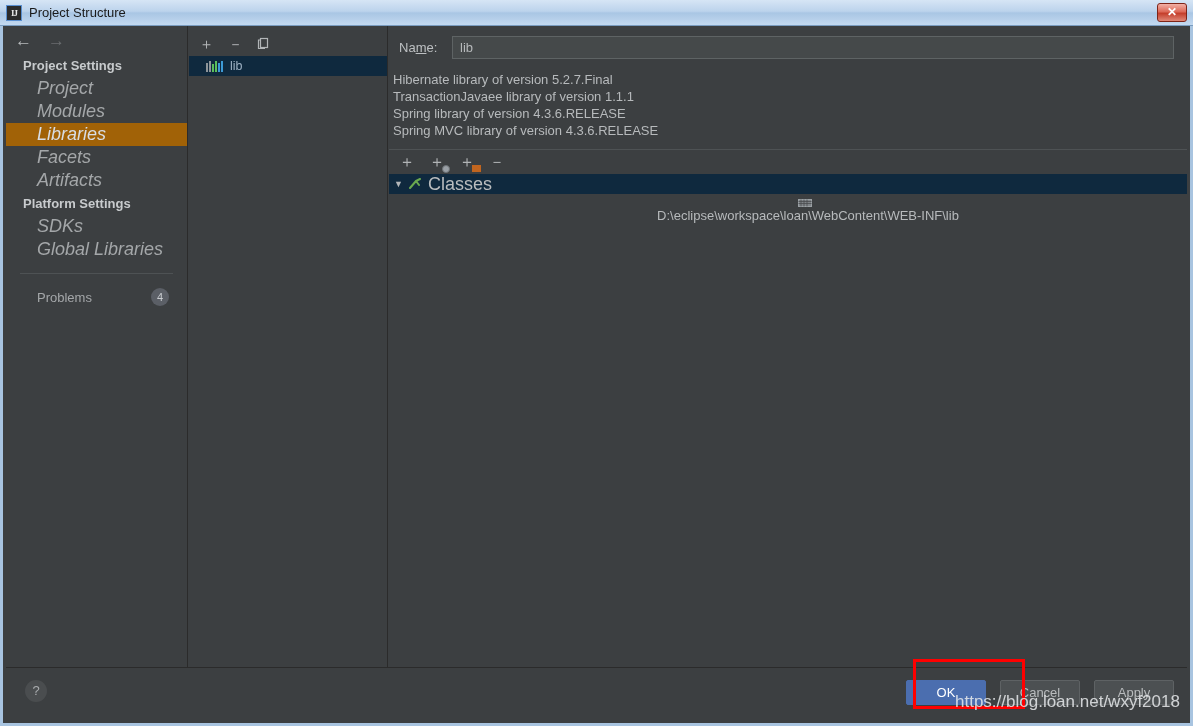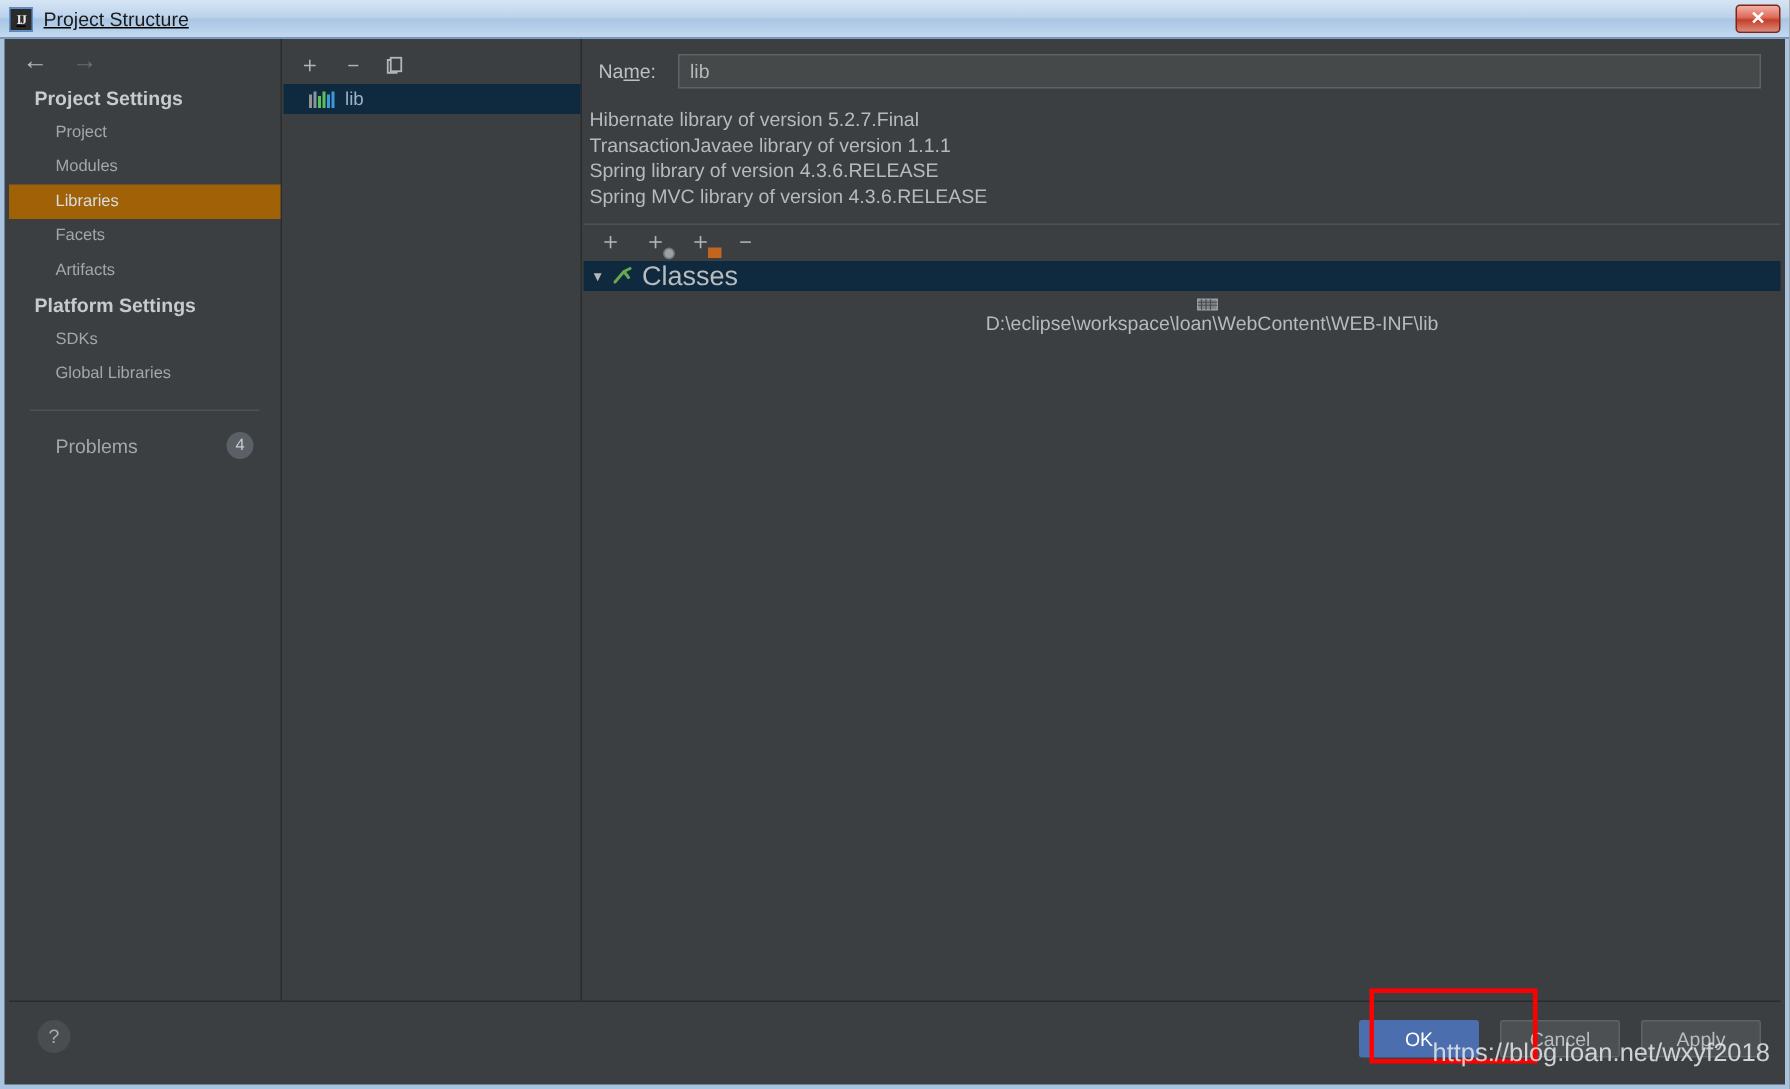--- a/index.html
+++ b/index.html
@@ -24,21 +24,20 @@
     position: absolute;
     left: 0; top: 0;
     width: 1193px;
     height: 26px;
     background: linear-gradient(to bottom, #d6e5f5 0%, #bcd3ec 45%, #a9c6e4 52%, #c3d9f0 100%);
     border-bottom: 1px solid #7a9cc0;
     box-sizing: border-box;
     display: flex;
     align-items: center;
     padding-left: 6px;
-    text-decoration: underline;
   }
   .title-icon {
     width: 16px; height: 16px;
     background: #2b2b2b;
     border: 1px solid #5a8fd0;
     color: #e8e8e8;
     font-size: 9px;
     font-weight: bold;
     line-height: 14px;
     text-align: center;
@@ -106,25 +105,26 @@
   }
   .nav-arrow.disabled { color: #6a6d6f; }
 
   .group-header {
     font-size: 13px;
     font-weight: bold;
     color: #c8cbcd;
     padding: 4px 0 4px 17px;
   }
   .nav-item {
-    font-size: 11px;
+    font-size: 18px;
     color: #a4a7a9;
     padding: 4px 0 4px 31px;
     cursor: pointer;
     line-height: 15px;
+    font-style: italic;
   }
   .nav-item.selected {
     background: #a16207;
     color: #d8dde4;
   }
   .divider {
     height: 1px;
     background: #4e5254;
     margin: 12px 14px 10px 14px;
   }

